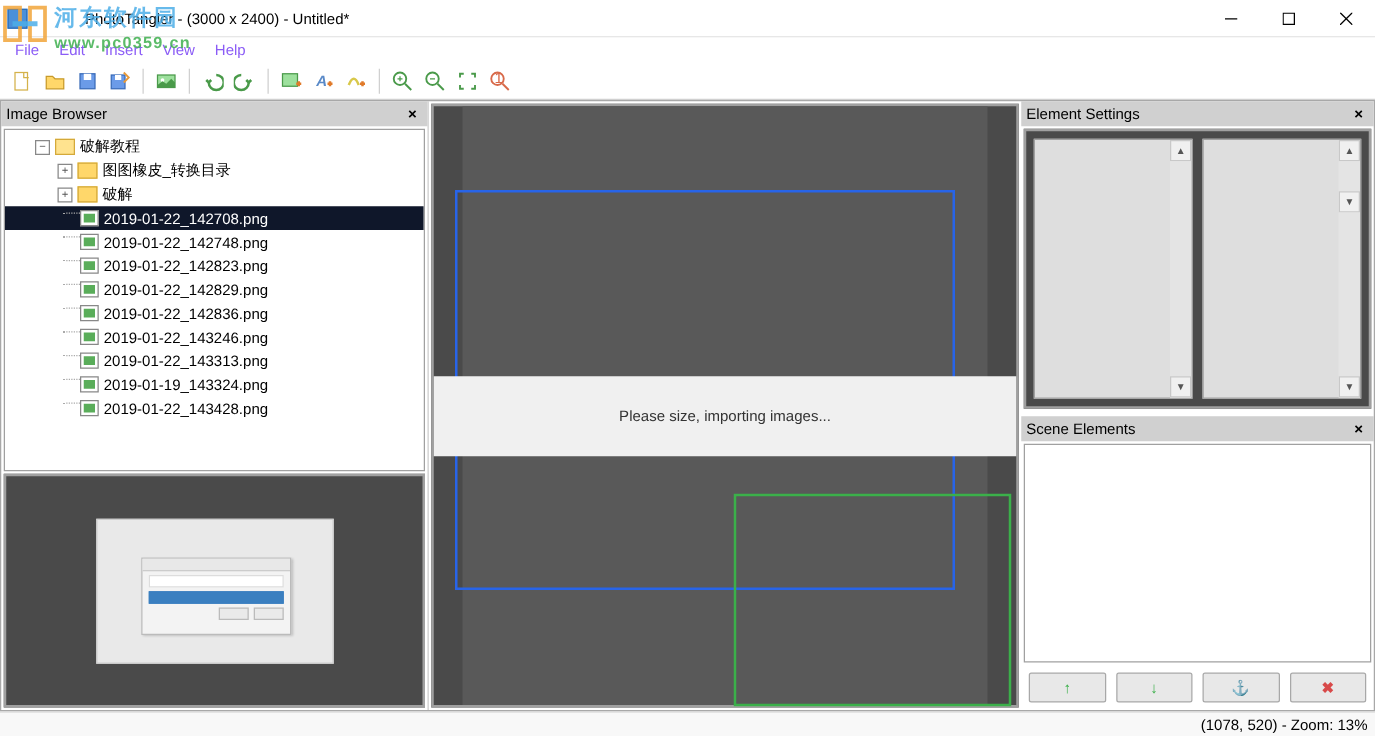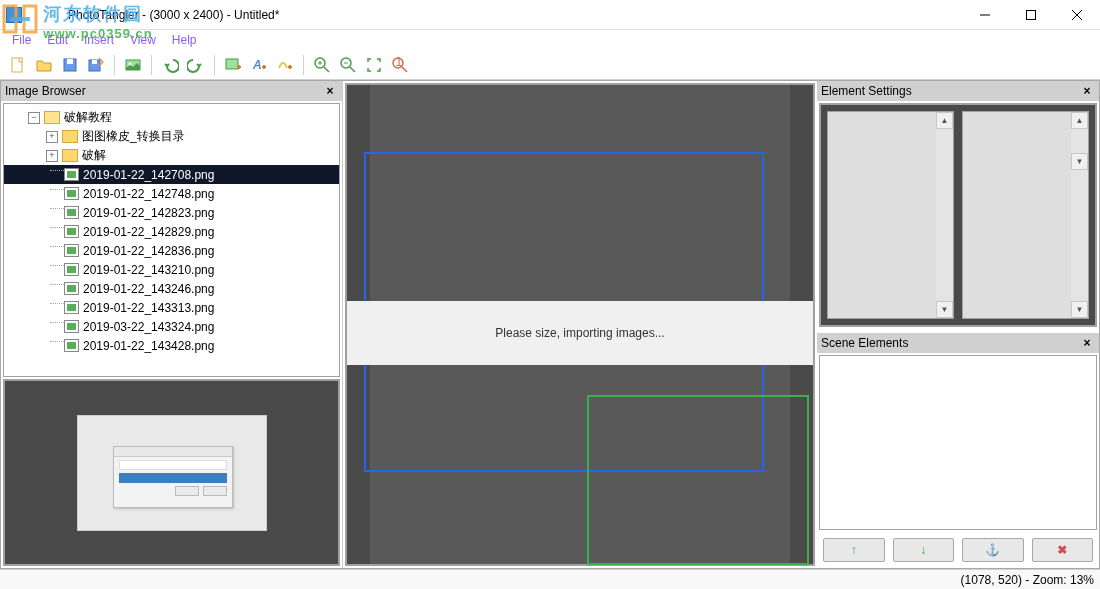--- a/index.html
+++ b/index.html
@@ -271,39 +271,33 @@
             <div class="tree-row">
               <span class="spacer" style="width:42px"></span>
               <span class="dotted"></span>
               <span class="img-ico"></span>
               <span>2019-01-22_142836.png</span>
             </div>
             <div class="tree-row">
               <span class="spacer" style="width:42px"></span>
               <span class="dotted"></span>
               <span class="img-ico"></span>
-              <span>2019-01-22_143210.png</span>
-            </div>
-            <div class="tree-row">
-              <span class="spacer" style="width:42px"></span>
-              <span class="dotted"></span>
-              <span class="img-ico"></span>
               <span>2019-01-22_143246.png</span>
             </div>
             <div class="tree-row">
               <span class="spacer" style="width:42px"></span>
               <span class="dotted"></span>
               <span class="img-ico"></span>
               <span>2019-01-22_143313.png</span>
             </div>
             <div class="tree-row">
               <span class="spacer" style="width:42px"></span>
               <span class="dotted"></span>
               <span class="img-ico"></span>
-              <span>2019-03-22_143324.png</span>
+              <span>2019-01-19_143324.png</span>
             </div>
             <div class="tree-row">
               <span class="spacer" style="width:42px"></span>
               <span class="dotted"></span>
               <span class="img-ico"></span>
               <span>2019-01-22_143428.png</span>
             </div>
           </div>
       </div>
     </div>

